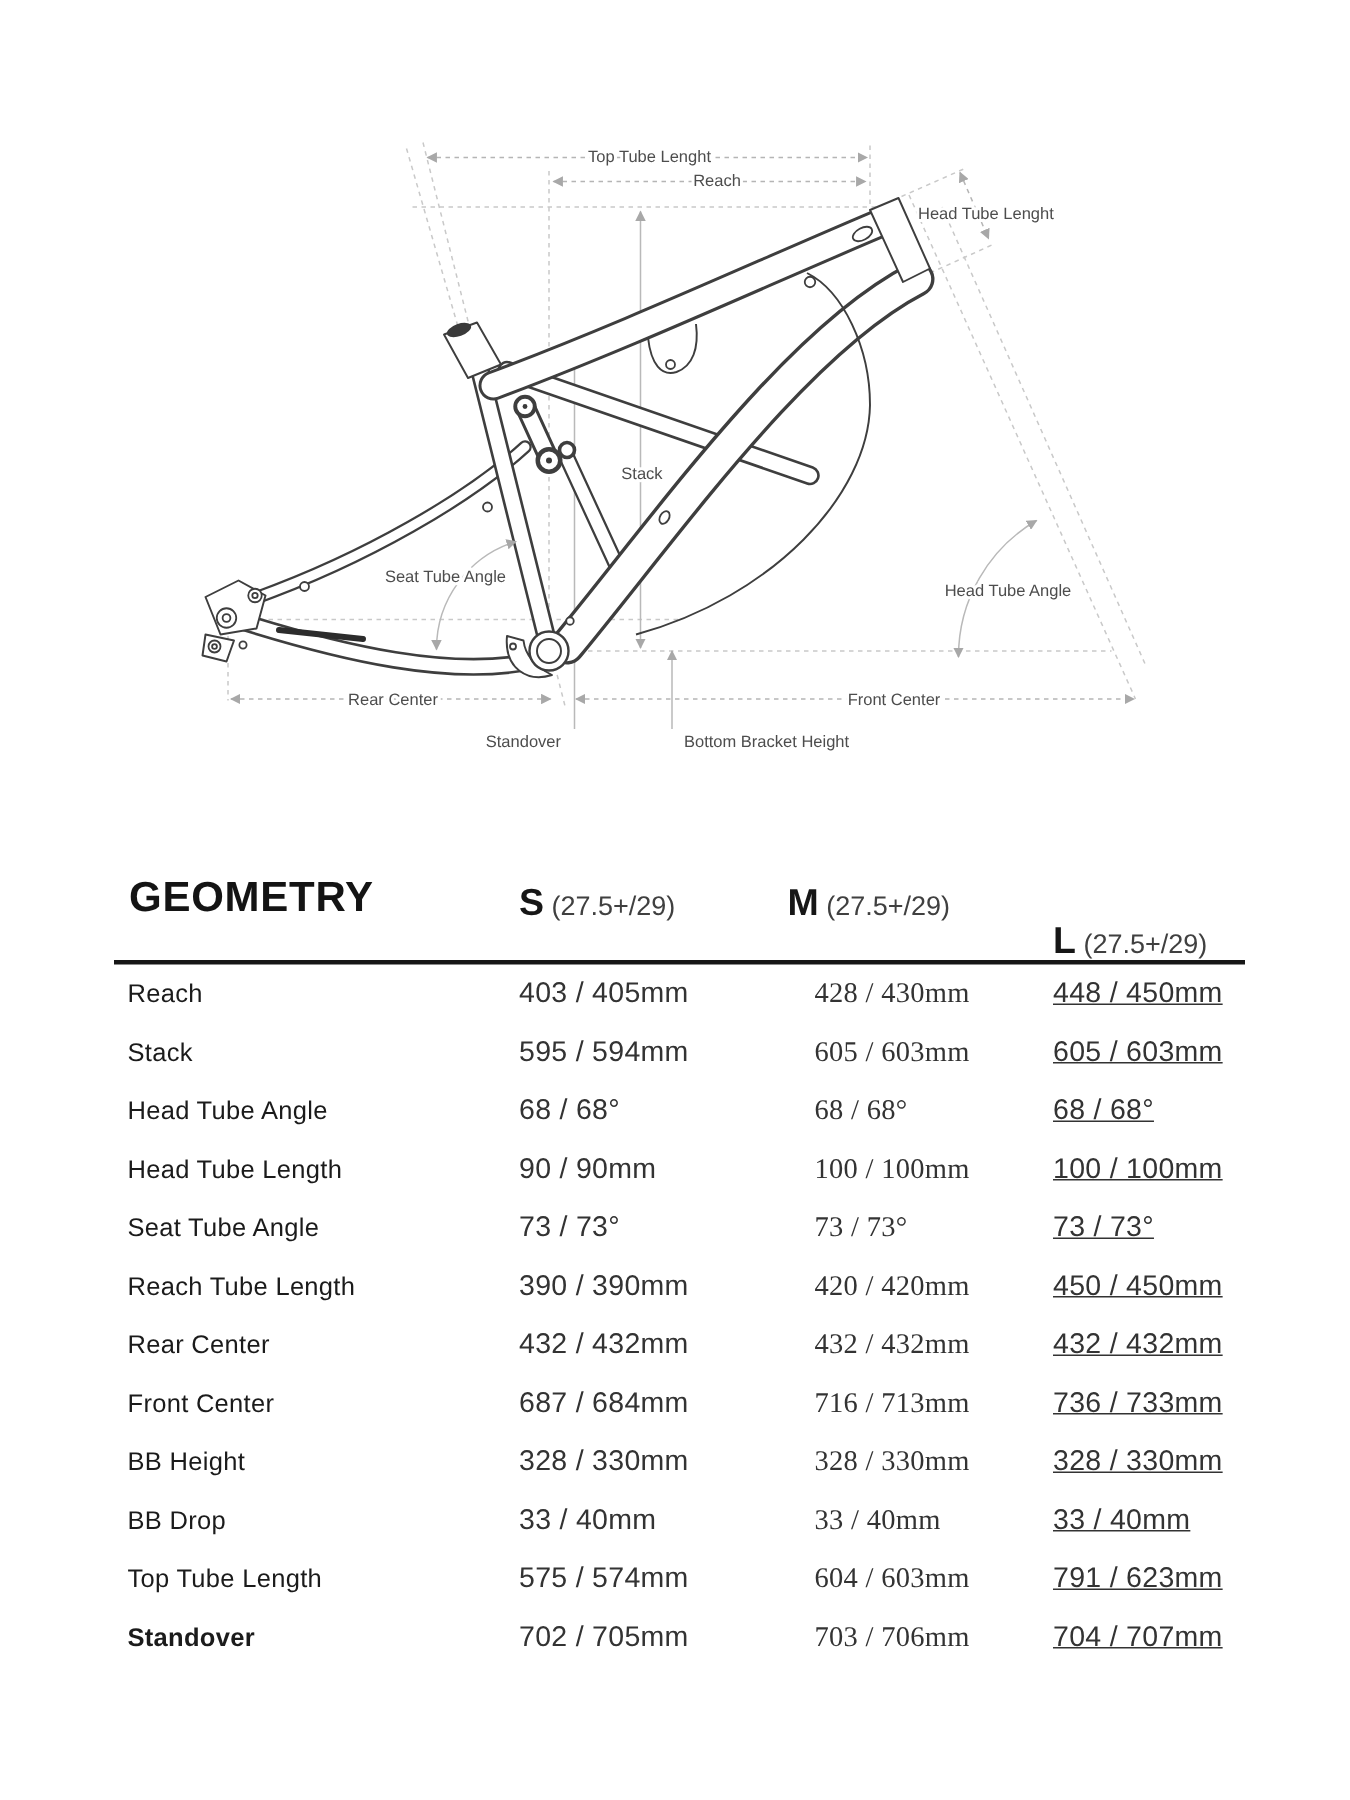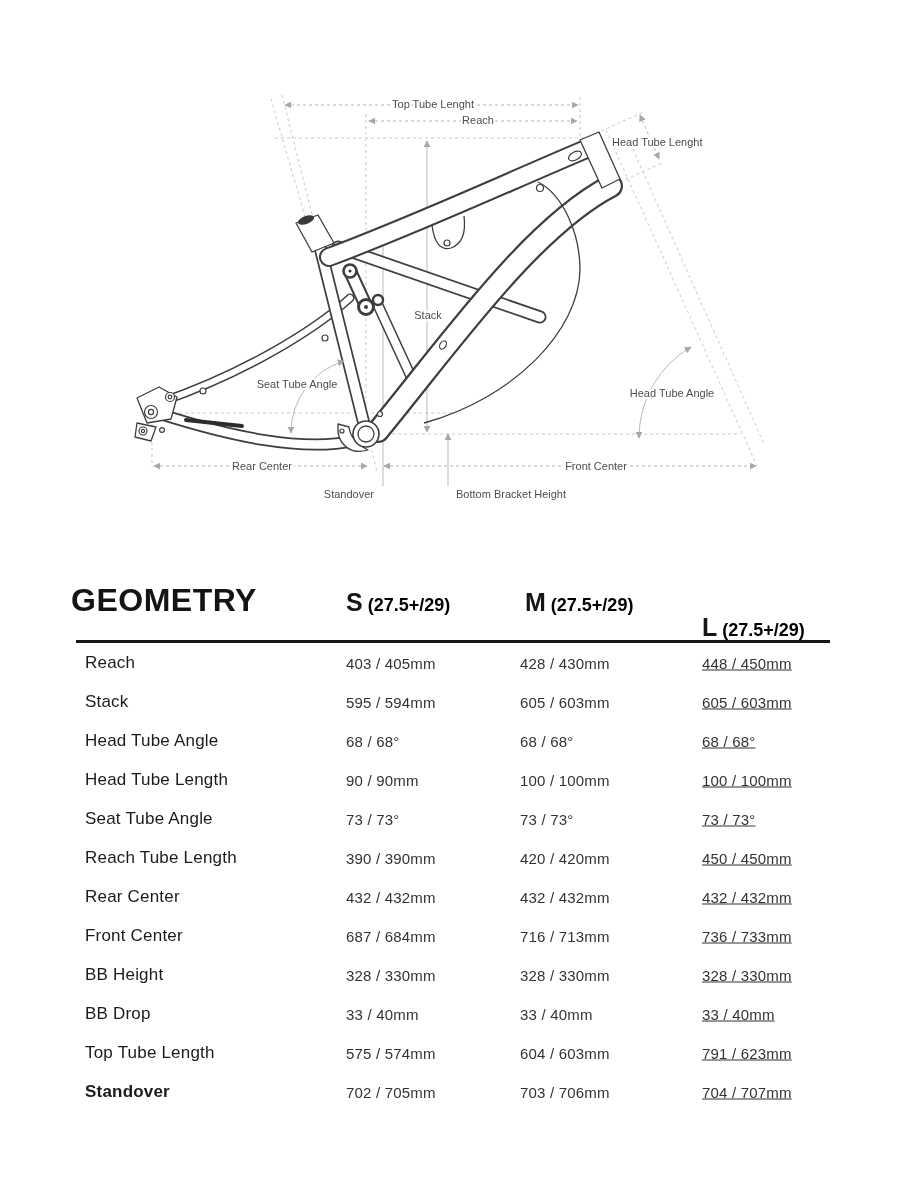--- a/index.html
+++ b/index.html
@@ -1,32 +1,32 @@
 <!DOCTYPE html>
 <html><head>
 <meta charset="utf-8">
 <style>
   html,body{margin:0;padding:0;background:#fff;}
   .page{position:relative;width:900px;height:1200px;background:#ffffff;overflow:hidden;
         font-family:"Liberation Sans", sans-serif;padding-left:44px;}
   svg{position:absolute;left:0;top:0;}
 
   
-  .tbl-title{position:absolute;left:71px;top:582px;margin:0;font-size:32px;font-weight:800;
+  .tbl-title{position:absolute;left:86px;top:582px;margin:0;font-size:28px;font-weight:800;
              letter-spacing:.5px;color:#141414;}
   .col-head{position:absolute;top:588px;white-space:nowrap;}
   .col-head .size{font-size:25px;font-weight:700;color:#161616;}
-  .col-head .wheel{font-size:18px;font-weight:700;color:#000000;margin-left:5px;}
+  .col-head .wheel{font-size:18px;font-weight:400;color:#404040;margin-left:5px;}
   .col-s{left:346px;} .col-m{left:525px;} .col-l{left:702px;margin-top:25px;}
   .divider{position:absolute;left:76px;top:640px;width:754px;height:3px;background:#161616;}
   .t-row{position:absolute;left:76px;width:760px;height:39px;}
   .t-row span{position:absolute;top:50%;transform:translateY(-50%);white-space:nowrap;}
   .t-label{left:9px;font-size:17px;font-weight:500;color:#1b1b1b;letter-spacing:.2px;}
-  .t-val{font-size:15px;font-weight:400;color:#333;letter-spacing:.2px;text-align:right;}
-  .t-val.c0{left:270px;} .t-val.c1{left:444px;} .t-val.c2{left:626px;text-decoration:underline;}
+  .t-val{font-size:19px;font-weight:400;color:#333;letter-spacing:.2px;text-align:right;}
+  .t-val.c0{left:270px;} .t-val.c1{left:467px;font-family:Liberation Serif, serif;} .t-val.c2{left:626px;text-decoration:underline;}
   .t-row.bold .t-label{font-weight:700;}
 
   
   .cons{stroke:#c9c9c9;stroke-width:1;fill:none;stroke-dasharray:3 3;}
   .dim{stroke:#b5b5b5;stroke-width:1;fill:none;stroke-dasharray:3 3;}
   .dimsolid{stroke:#b9b9b9;stroke-width:1;fill:none;}
   .tube-o{stroke:#3e3e3e;fill:none;stroke-linecap:round;}
   .tube-i{stroke:#ffffff;fill:none;stroke-linecap:round;}
   .ln{stroke:#3e3e3e;stroke-width:1.3;fill:none;}
   .plate{fill:#ffffff;stroke:#3e3e3e;stroke-width:1.3;stroke-linejoin:round;}

